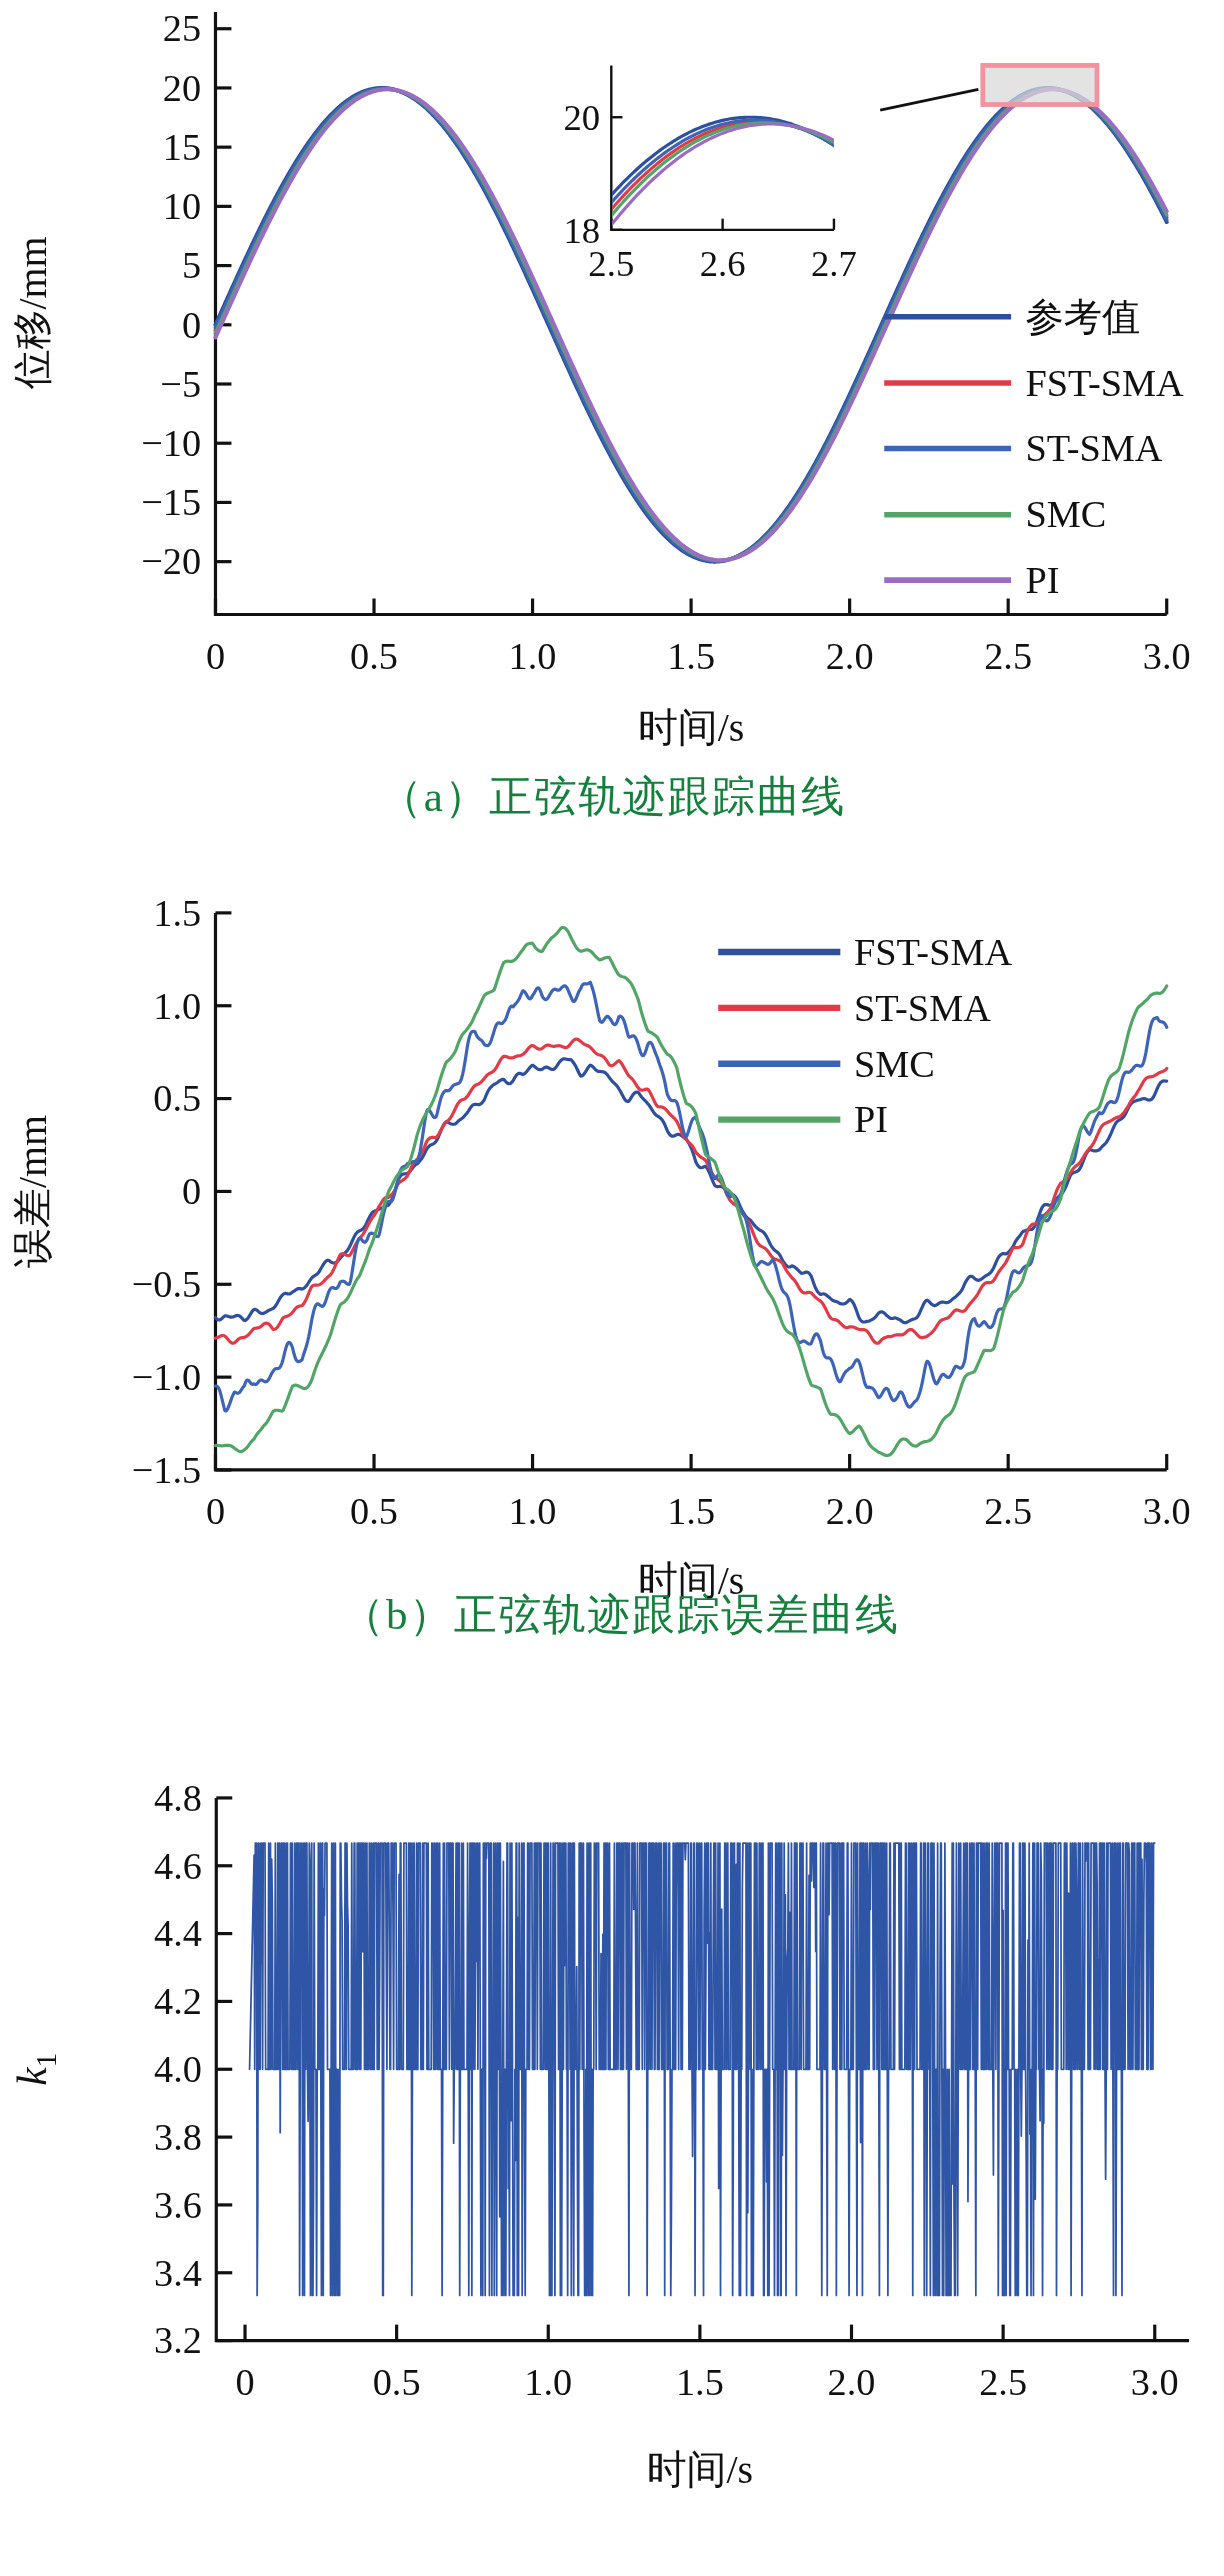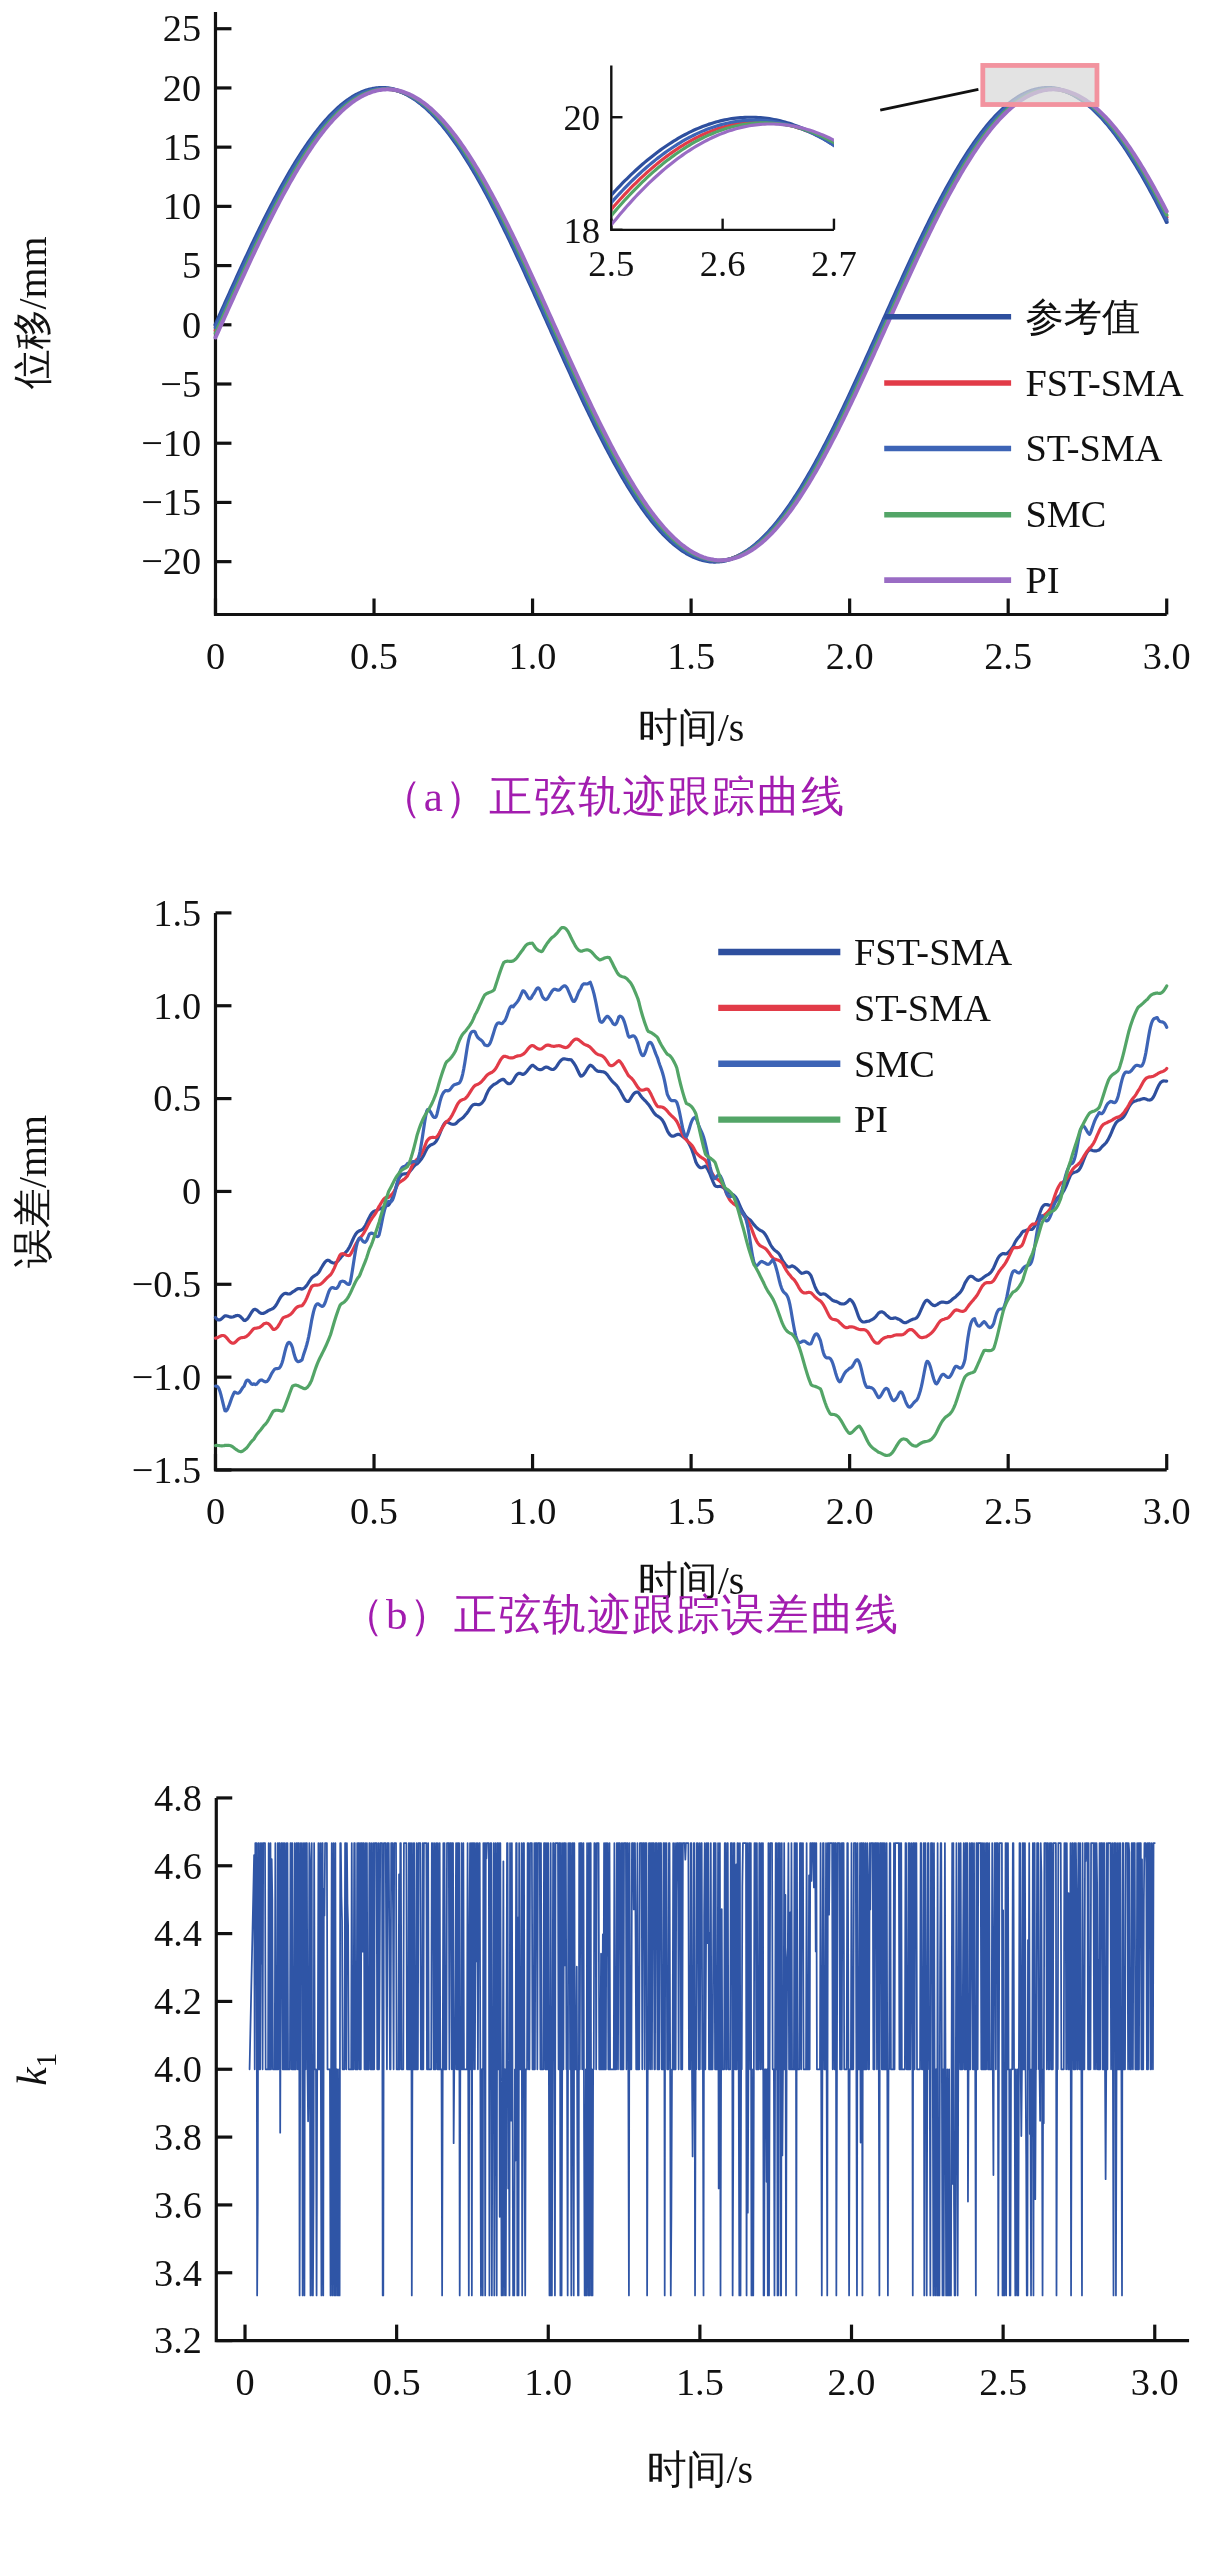--- a/index.html
+++ b/index.html
@@ -1,20 +1,20 @@
 <!DOCTYPE html>
 <html style="font-size:12.8px"><head>
 <meta charset="utf-8">
 <style>
   html,body{margin:0;padding:0;background:#ffffff;}
   body{font-family:"Liberation Serif","DejaVu Serif",serif;}
   #page{position:relative;width:1225px;height:2576px;background:#fff;overflow:hidden;}
   #figsvg{position:absolute;left:0;top:0;}
   .caption{position:absolute;left:0;width:1225px;height:57px;line-height:57px;
-           text-align:center;font-size:43px;color:#a21caf;letter-spacing:1.6px;}
+           text-align:center;font-size:43px;color:#15803d;letter-spacing:1.6px;}
   .caption sub{font-size:0.62em;}
   .caption i{font-style:italic;}
   #cap-a{top:768px;}
   #cap-b{top:1586px;margin-left:8px;}
   #cap-c{top:2512px;}
 </style>
 </head>
 <body>
 
 <div id="page">

